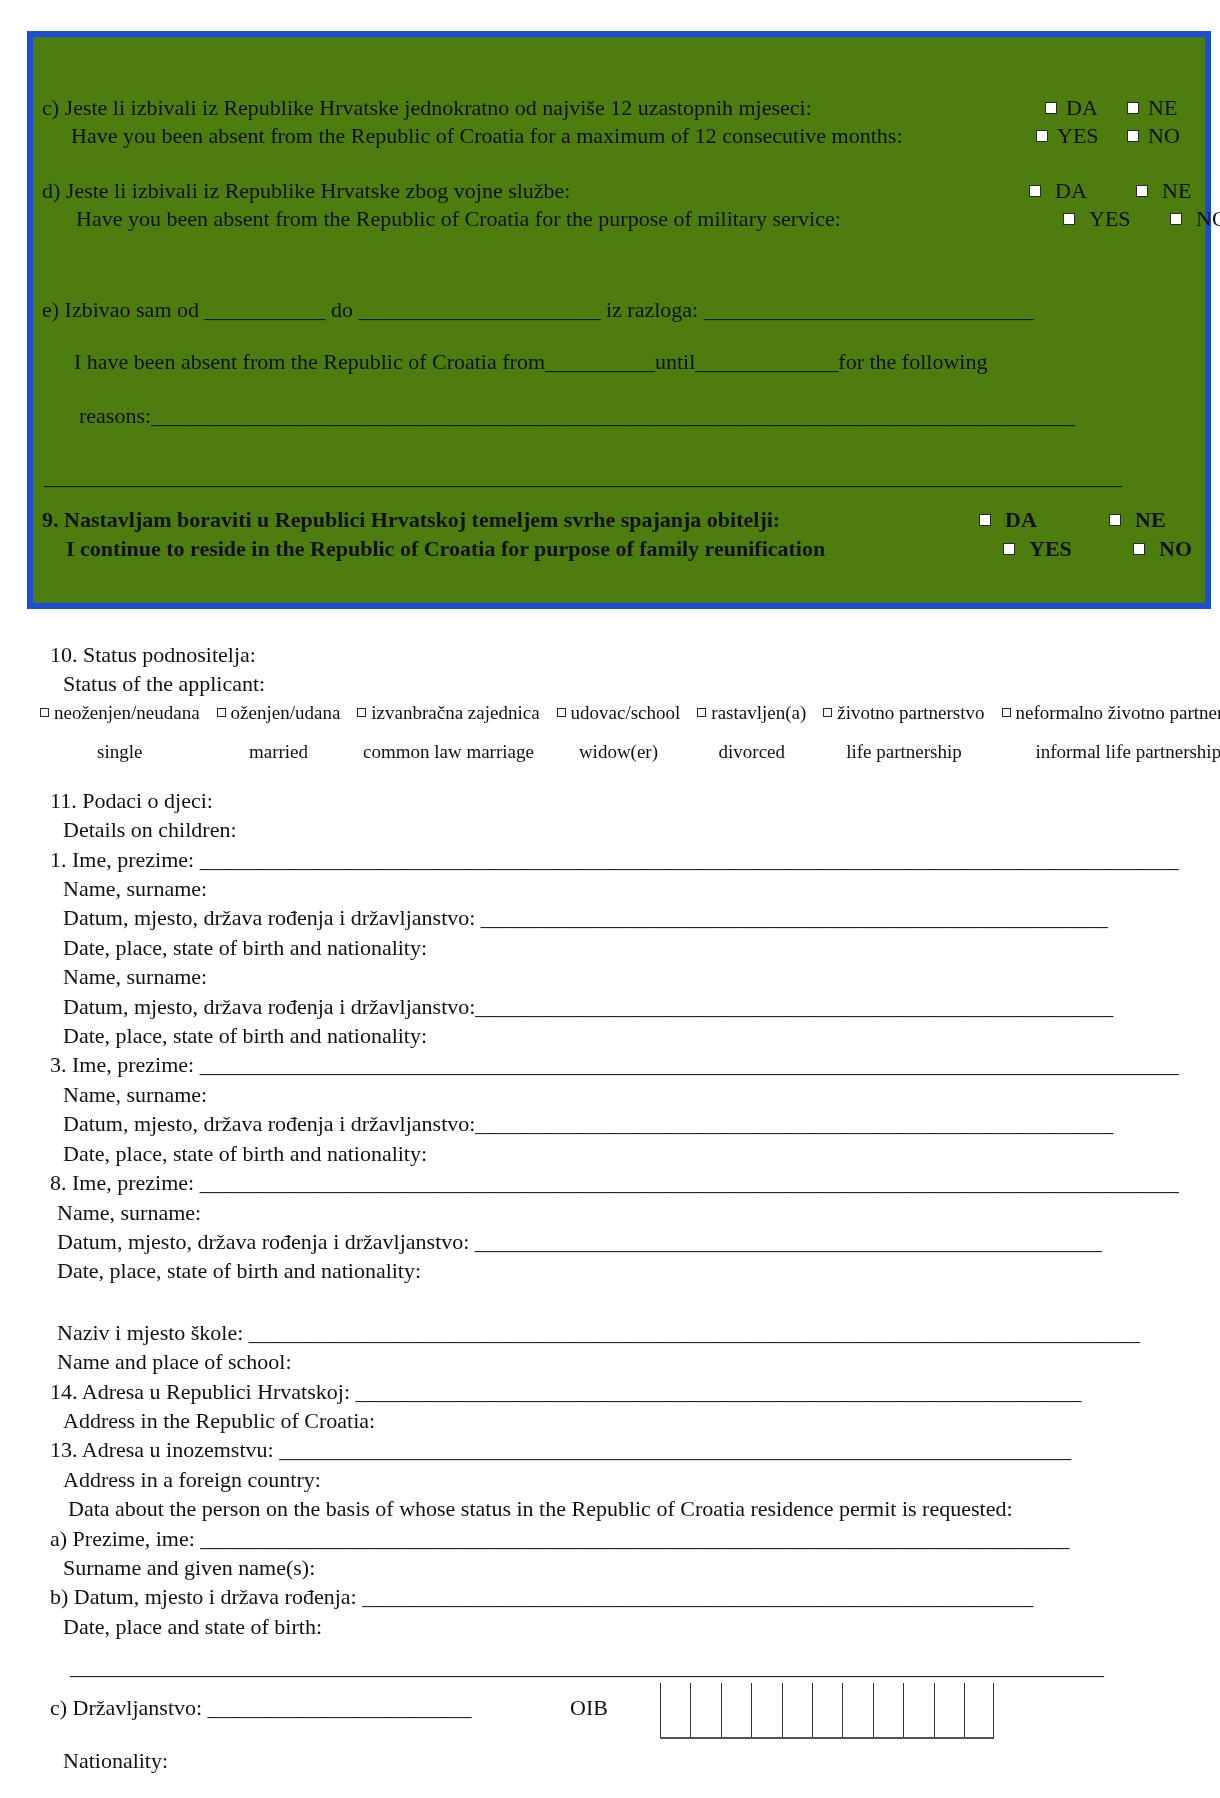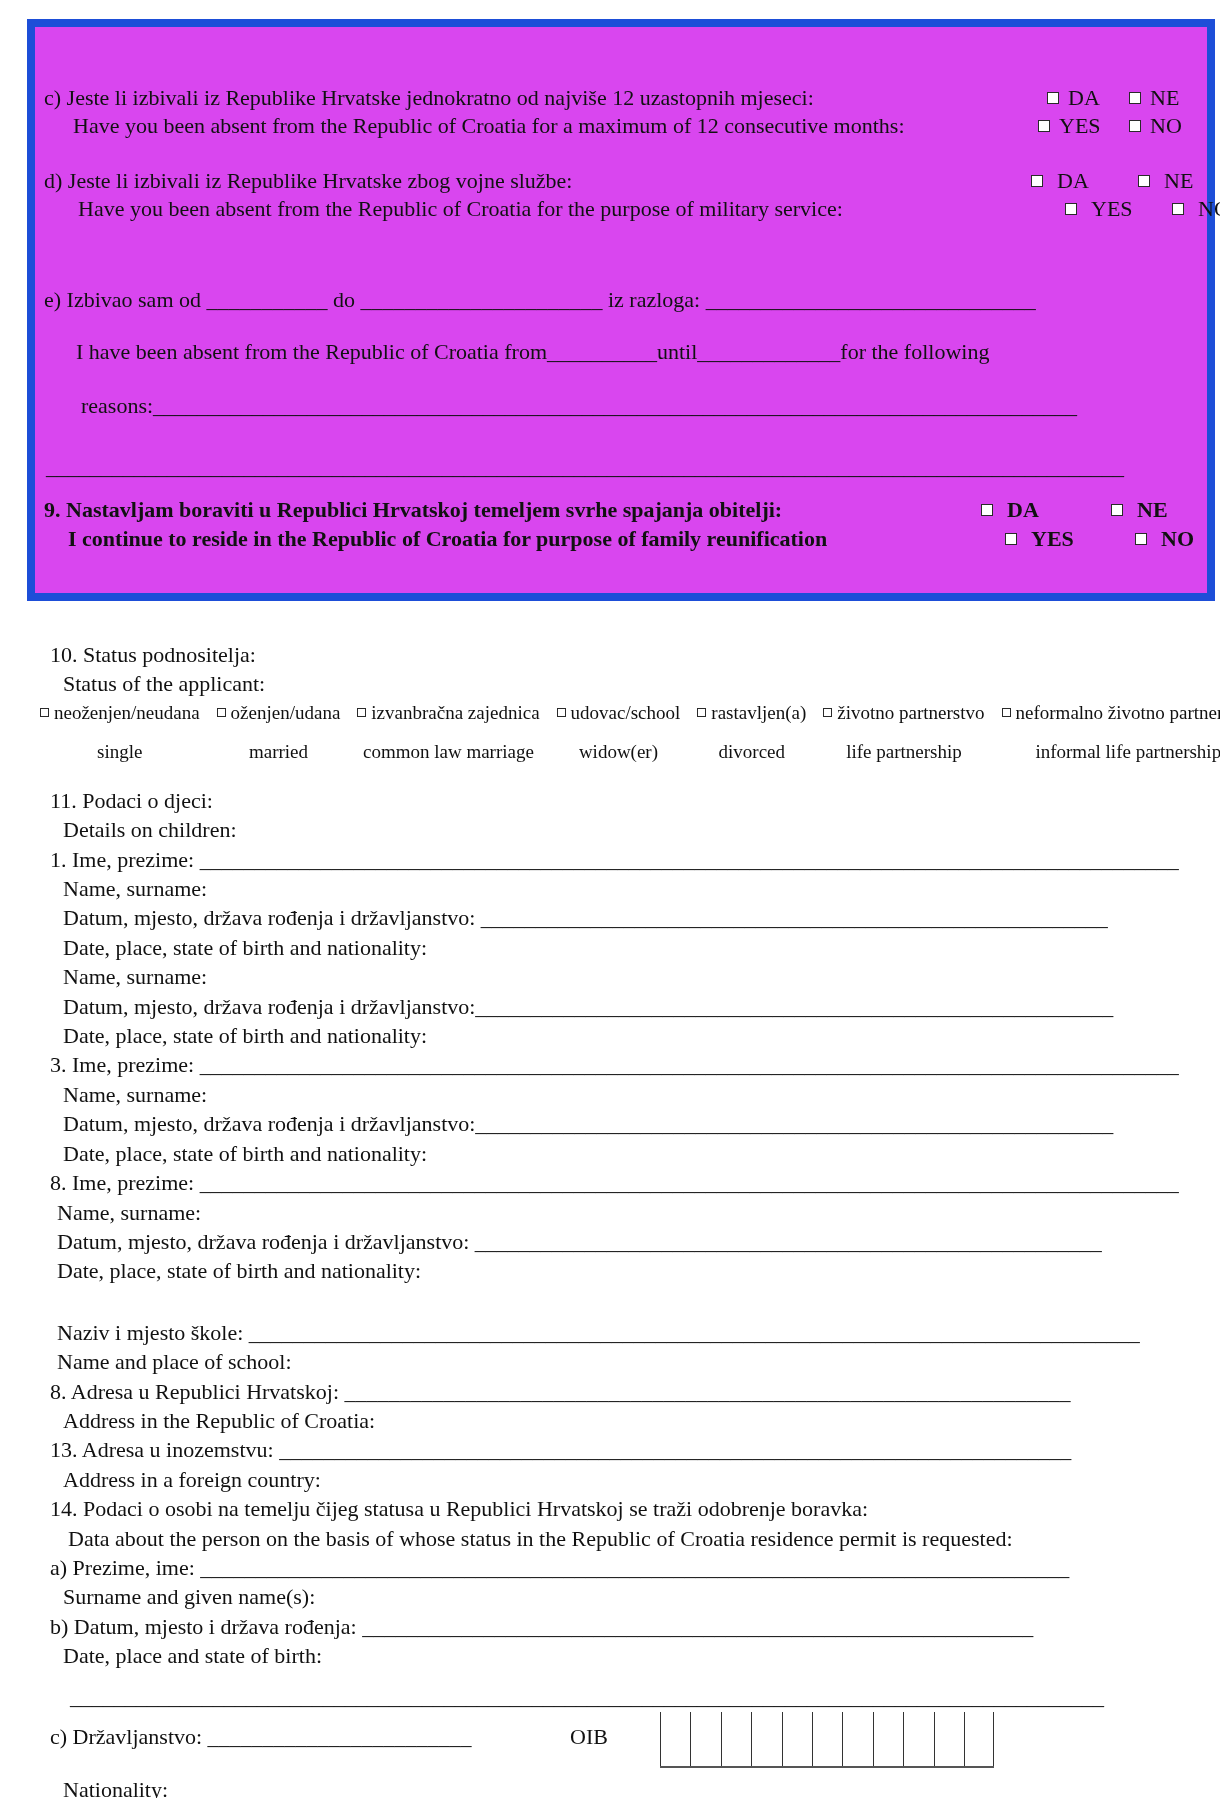--- a/index.html
+++ b/index.html
@@ -5,23 +5,23 @@
   html,body { margin:0; padding:0; background:#ffffff; }
   body {
     width:1220px; height:1798px; position:relative;
     font-family:"Liberation Serif","DejaVu Serif",serif;
     color:#111; overflow:hidden;
   }
   .page { position:absolute; inset:0; background:#fff; }
 
   
   .abox {
-    position:absolute; left:27px; top:19px;
+    position:absolute; left:27px; top:31px;
     width:1172px; height:566px;
-    border:8px solid #1d4ed8; background:#d946ef;
+    border:6px solid #1d4ed8; background:#4d7c0f;
   }
   .ln {
     position:absolute; white-space:nowrap;
     font-size:22px; line-height:28px; height:28px;
   }
   .bold { font-weight:bold; }
 
   .cbg {
     position:absolute; top:0; height:28px;
     display:inline-flex; align-items:center; gap:9px;
@@ -232,26 +232,25 @@
     <div class="ln2 l2">Date, place, state of birth and nationality:</div>
 
     <div class="ln2 l1">8. Ime, prezime: _________________________________________________________________________________________</div>
     <div class="ln2 l2" style="padding-left:57px;">Name, surname:</div>
     <div class="ln2 l2" style="padding-left:57px;">Datum, mjesto, država rođenja i državljanstvo: _________________________________________________________</div>
     <div class="ln2 l2" style="padding-left:57px;">Date, place, state of birth and nationality:</div>
 
     <div class="ln2 l2" style="padding-left:57px;margin-top:32px;">Naziv i mjesto škole: _________________________________________________________________________________</div>
     <div class="ln2 l2" style="padding-left:57px;">Name and place of school:</div>
 
-    <div class="ln2 l1">8. Adresa u Republici Hrvatskoj: __________________________________________________________________</div>
+    <div class="ln2 l1">14. Adresa u Republici Hrvatskoj: __________________________________________________________________</div>
     <div class="ln2 l2">Address in the Republic of Croatia:</div>
     <div class="ln2 l1">13. Adresa u inozemstvu: ________________________________________________________________________</div>
     <div class="ln2 l2">Address in a foreign country:</div>
 
-    <div class="ln2 l1">14. Podaci o osobi na temelju čijeg statusa u Republici Hrvatskoj se traži odobrenje boravka:</div>
     <div class="ln2" style="padding-left:68px;">Data about the person on the basis of whose status in the Republic of Croatia residence permit is requested:</div>
 
     <div class="ln2 l1">a) Prezime, ime: _______________________________________________________________________________</div>
     <div class="ln2 l2">Surname and given name(s):</div>
     <div class="ln2 l1">b) Datum, mjesto i država rođenja: _____________________________________________________________</div>
     <div class="ln2 l2">Date, place and state of birth:</div>
 
     <div class="ln2 l3 mt11">______________________________________________________________________________________________</div>
 
     <div class="ln2 l1 mt11 oibrow">

